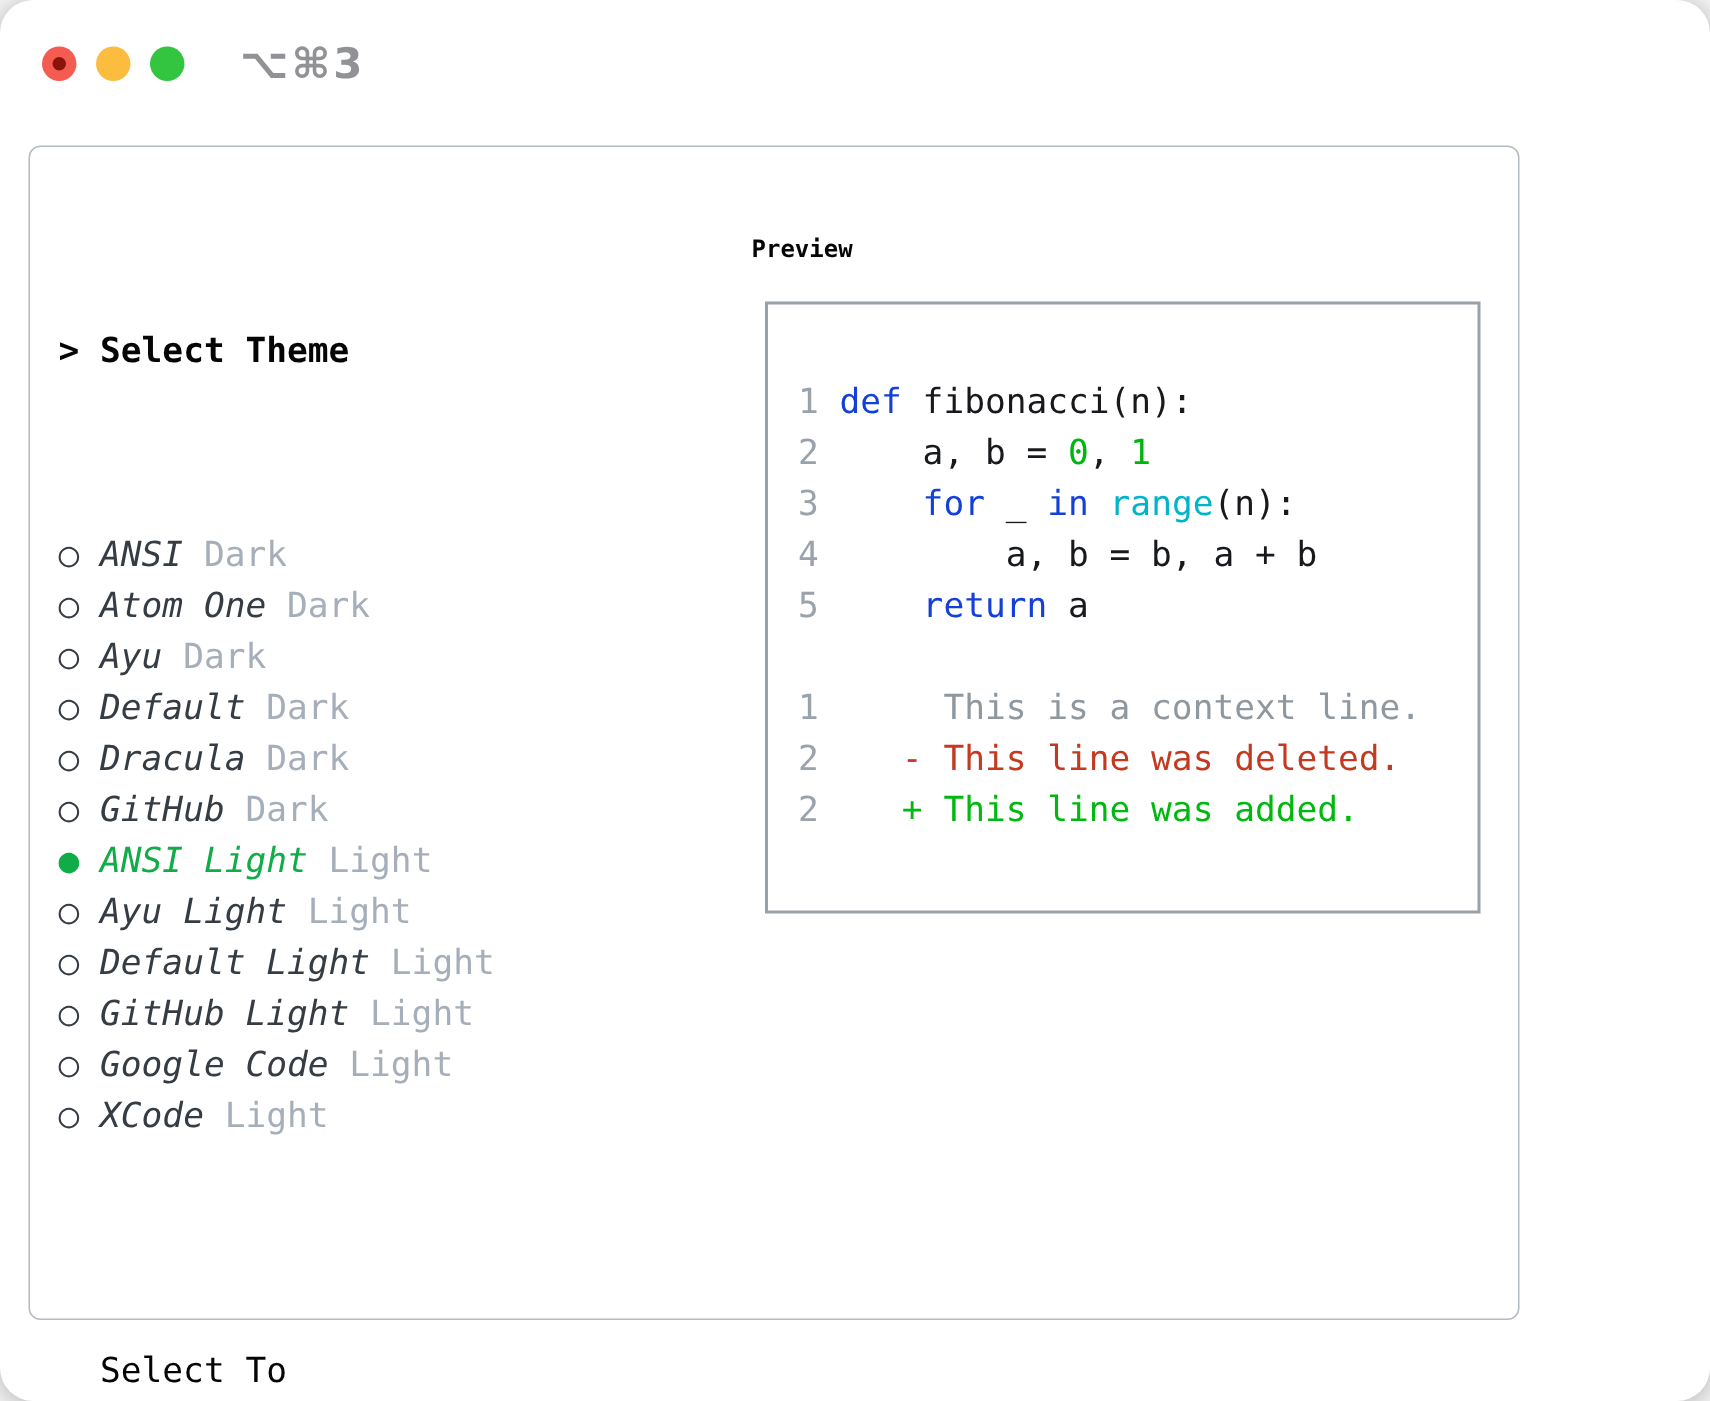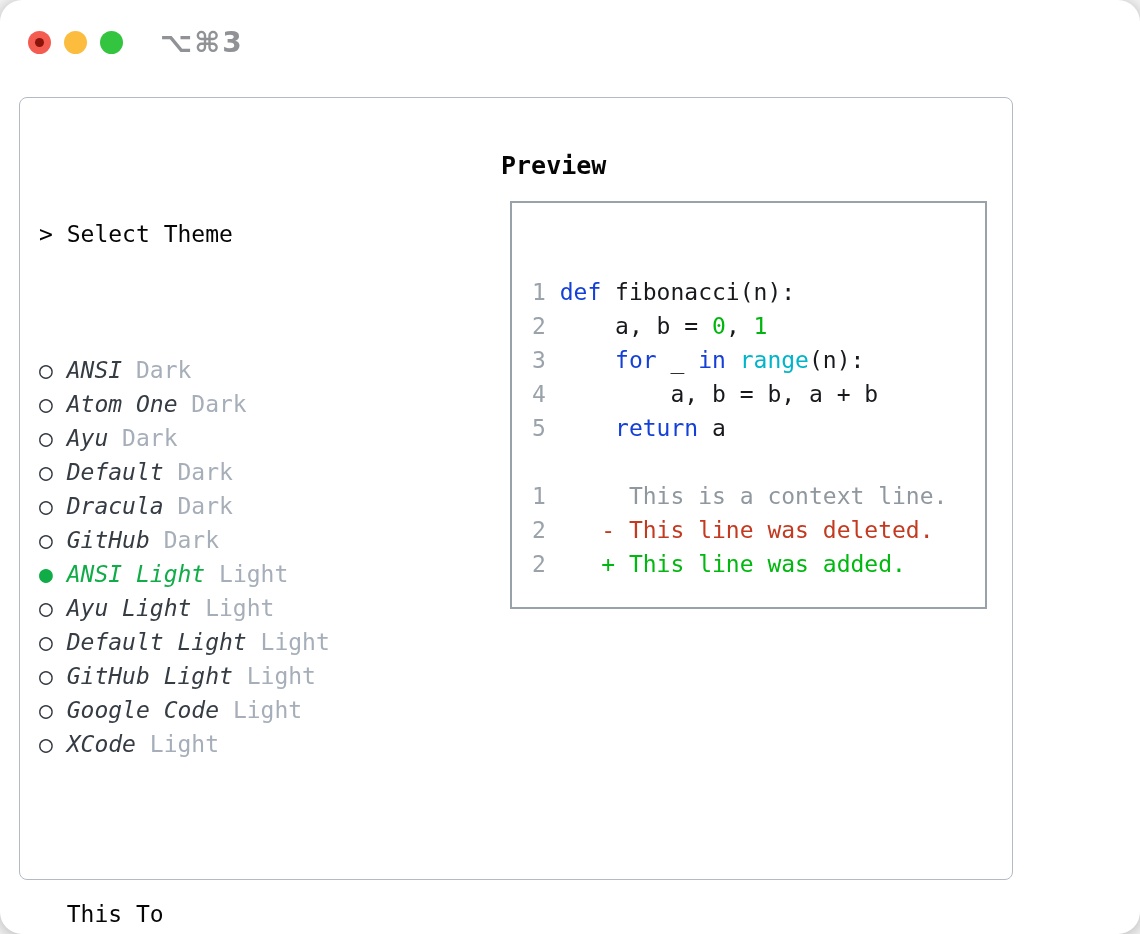--- a/index.html
+++ b/index.html
@@ -19,34 +19,34 @@
   .light .dot{width:9px;height:9px;border-radius:50%;background:#8a130a;display:block;}
   .shortcut{margin-left:24px;font-family:"DejaVu Sans", sans-serif;font-weight:bold;
             font-size:28px;color:#909296;letter-spacing:2px;}
   
   .panel{position:absolute;left:19px;top:97px;width:994px;height:783px;
          border:1.5px solid #b3bac3;border-radius:8px;box-sizing:border-box;background:#fff;}
   
   .left-col{position:absolute;left:19px;top:51px;font-size:23px;line-height:34px;
             white-space:pre;color:var(--c-item);}
   .row{height:34px;}
-  .hdr-row{font-weight:normal;color:#050505;}
+  .hdr-row{font-weight:bold;color:#050505;}
   .caret{margin-right:1ch;}
   .mark{margin-right:1ch;}
   .item{cursor:pointer;}
   .item .label{color:var(--c-item);font-style:italic;}
   .item.selected .label,.item.selected .mark{color:var(--c-selection);}
   .tag{margin-left:1ch;color:var(--c-muted);}
   .apply-hdr{margin-top:34px;padding-left:2ch;color:#050505;height:34px;}
   
-  .preview-title{position:absolute;left:481px;top:51px;font-size:25px;line-height:34px;
+  .preview-title{position:absolute;left:481px;top:51px;font-size:16px;line-height:34px;
                  font-weight:bold;color:#050505;}
   .preview-box{position:absolute;left:490px;top:103px;width:477px;height:408px;
                border:2px solid #99a1ab;box-sizing:border-box;background:#fff;}
-  .code{padding:48px 16px 0 20px;font-size:23px;line-height:34px;white-space:pre;margin-top:24px;}
+  .code{padding:48px 16px 0 20px;font-size:23px;line-height:34px;white-space:pre;}
   .code-row{min-height:34px;}
   .ln{display:inline-block;width:2ch;color:var(--c-linenum);}
 </style>
 </head>
 <body>
 
 <div class="window">
 
   <div class="titlebar">
     <button class="light red">
@@ -57,21 +57,21 @@
     <div class="shortcut">⌥⌘3</div>
   </div>
 
   <div class="panel">
 
     <div class="left-col">
       <div class="row hdr-row"><span class="caret">&gt;</span><span>Select Theme</span></div>
 
       <div id="theme-list"><div class="row item"><span class="mark">○</span><span class="label">ANSI</span><span class="tag">Dark</span></div><div class="row item"><span class="mark">○</span><span class="label">Atom One</span><span class="tag">Dark</span></div><div class="row item"><span class="mark">○</span><span class="label">Ayu</span><span class="tag">Dark</span></div><div class="row item"><span class="mark">○</span><span class="label">Default</span><span class="tag">Dark</span></div><div class="row item"><span class="mark">○</span><span class="label">Dracula</span><span class="tag">Dark</span></div><div class="row item"><span class="mark">○</span><span class="label">GitHub</span><span class="tag">Dark</span></div><div class="row item selected"><span class="mark">●</span><span class="label">ANSI Light</span><span class="tag">Light</span></div><div class="row item"><span class="mark">○</span><span class="label">Ayu Light</span><span class="tag">Light</span></div><div class="row item"><span class="mark">○</span><span class="label">Default Light</span><span class="tag">Light</span></div><div class="row item"><span class="mark">○</span><span class="label">GitHub Light</span><span class="tag">Light</span></div><div class="row item"><span class="mark">○</span><span class="label">Google Code</span><span class="tag">Light</span></div><div class="row item"><span class="mark">○</span><span class="label">XCode</span><span class="tag">Light</span></div></div>
 
-      <div class="apply-hdr"><span>This To</span></div>
+      <div class="apply-hdr"><span>Select To</span></div>
 
       
 
       
     </div>
 
     <div class="preview-title">Preview</div>
 
     <div class="preview-box">
       <div id="code" class="code"><div class="code-row"><span class="ln">1</span><span class="seg" style="color: var(--c-keyword);">def</span><span class="seg" style="color: var(--c-code);"> fibonacci(n):</span></div><div class="code-row"><span class="ln">2</span><span class="seg" style="color: var(--c-code);">    a, b = </span><span class="seg" style="color: var(--c-literal);">0</span><span class="seg" style="color: var(--c-code);">, </span><span class="seg" style="color: var(--c-literal);">1</span></div><div class="code-row"><span class="ln">3</span><span class="seg" style="color: var(--c-code);">    </span><span class="seg" style="color: var(--c-keyword);">for</span><span class="seg" style="color: var(--c-code);"> _ </span><span class="seg" style="color: var(--c-keyword);">in</span><span class="seg" style="color: var(--c-code);"> </span><span class="seg" style="color: var(--c-builtin);">range</span><span class="seg" style="color: var(--c-code);">(n):</span></div><div class="code-row"><span class="ln">4</span><span class="seg" style="color: var(--c-code);">        a, b = b, a + b</span></div><div class="code-row"><span class="ln">5</span><span class="seg" style="color: var(--c-code);">    </span><span class="seg" style="color: var(--c-keyword);">return</span><span class="seg" style="color: var(--c-code);"> a</span></div><div class="code-row"><span class="ln"></span></div><div class="code-row"><span class="ln">1</span><span class="seg" style="color: var(--c-context);">     This is a context line.</span></div><div class="code-row"><span class="ln">2</span><span class="seg" style="color: var(--c-deleted);">   - This line was deleted.</span></div><div class="code-row"><span class="ln">2</span><span class="seg" style="color: var(--c-added);">   + This line was added.</span></div></div>

